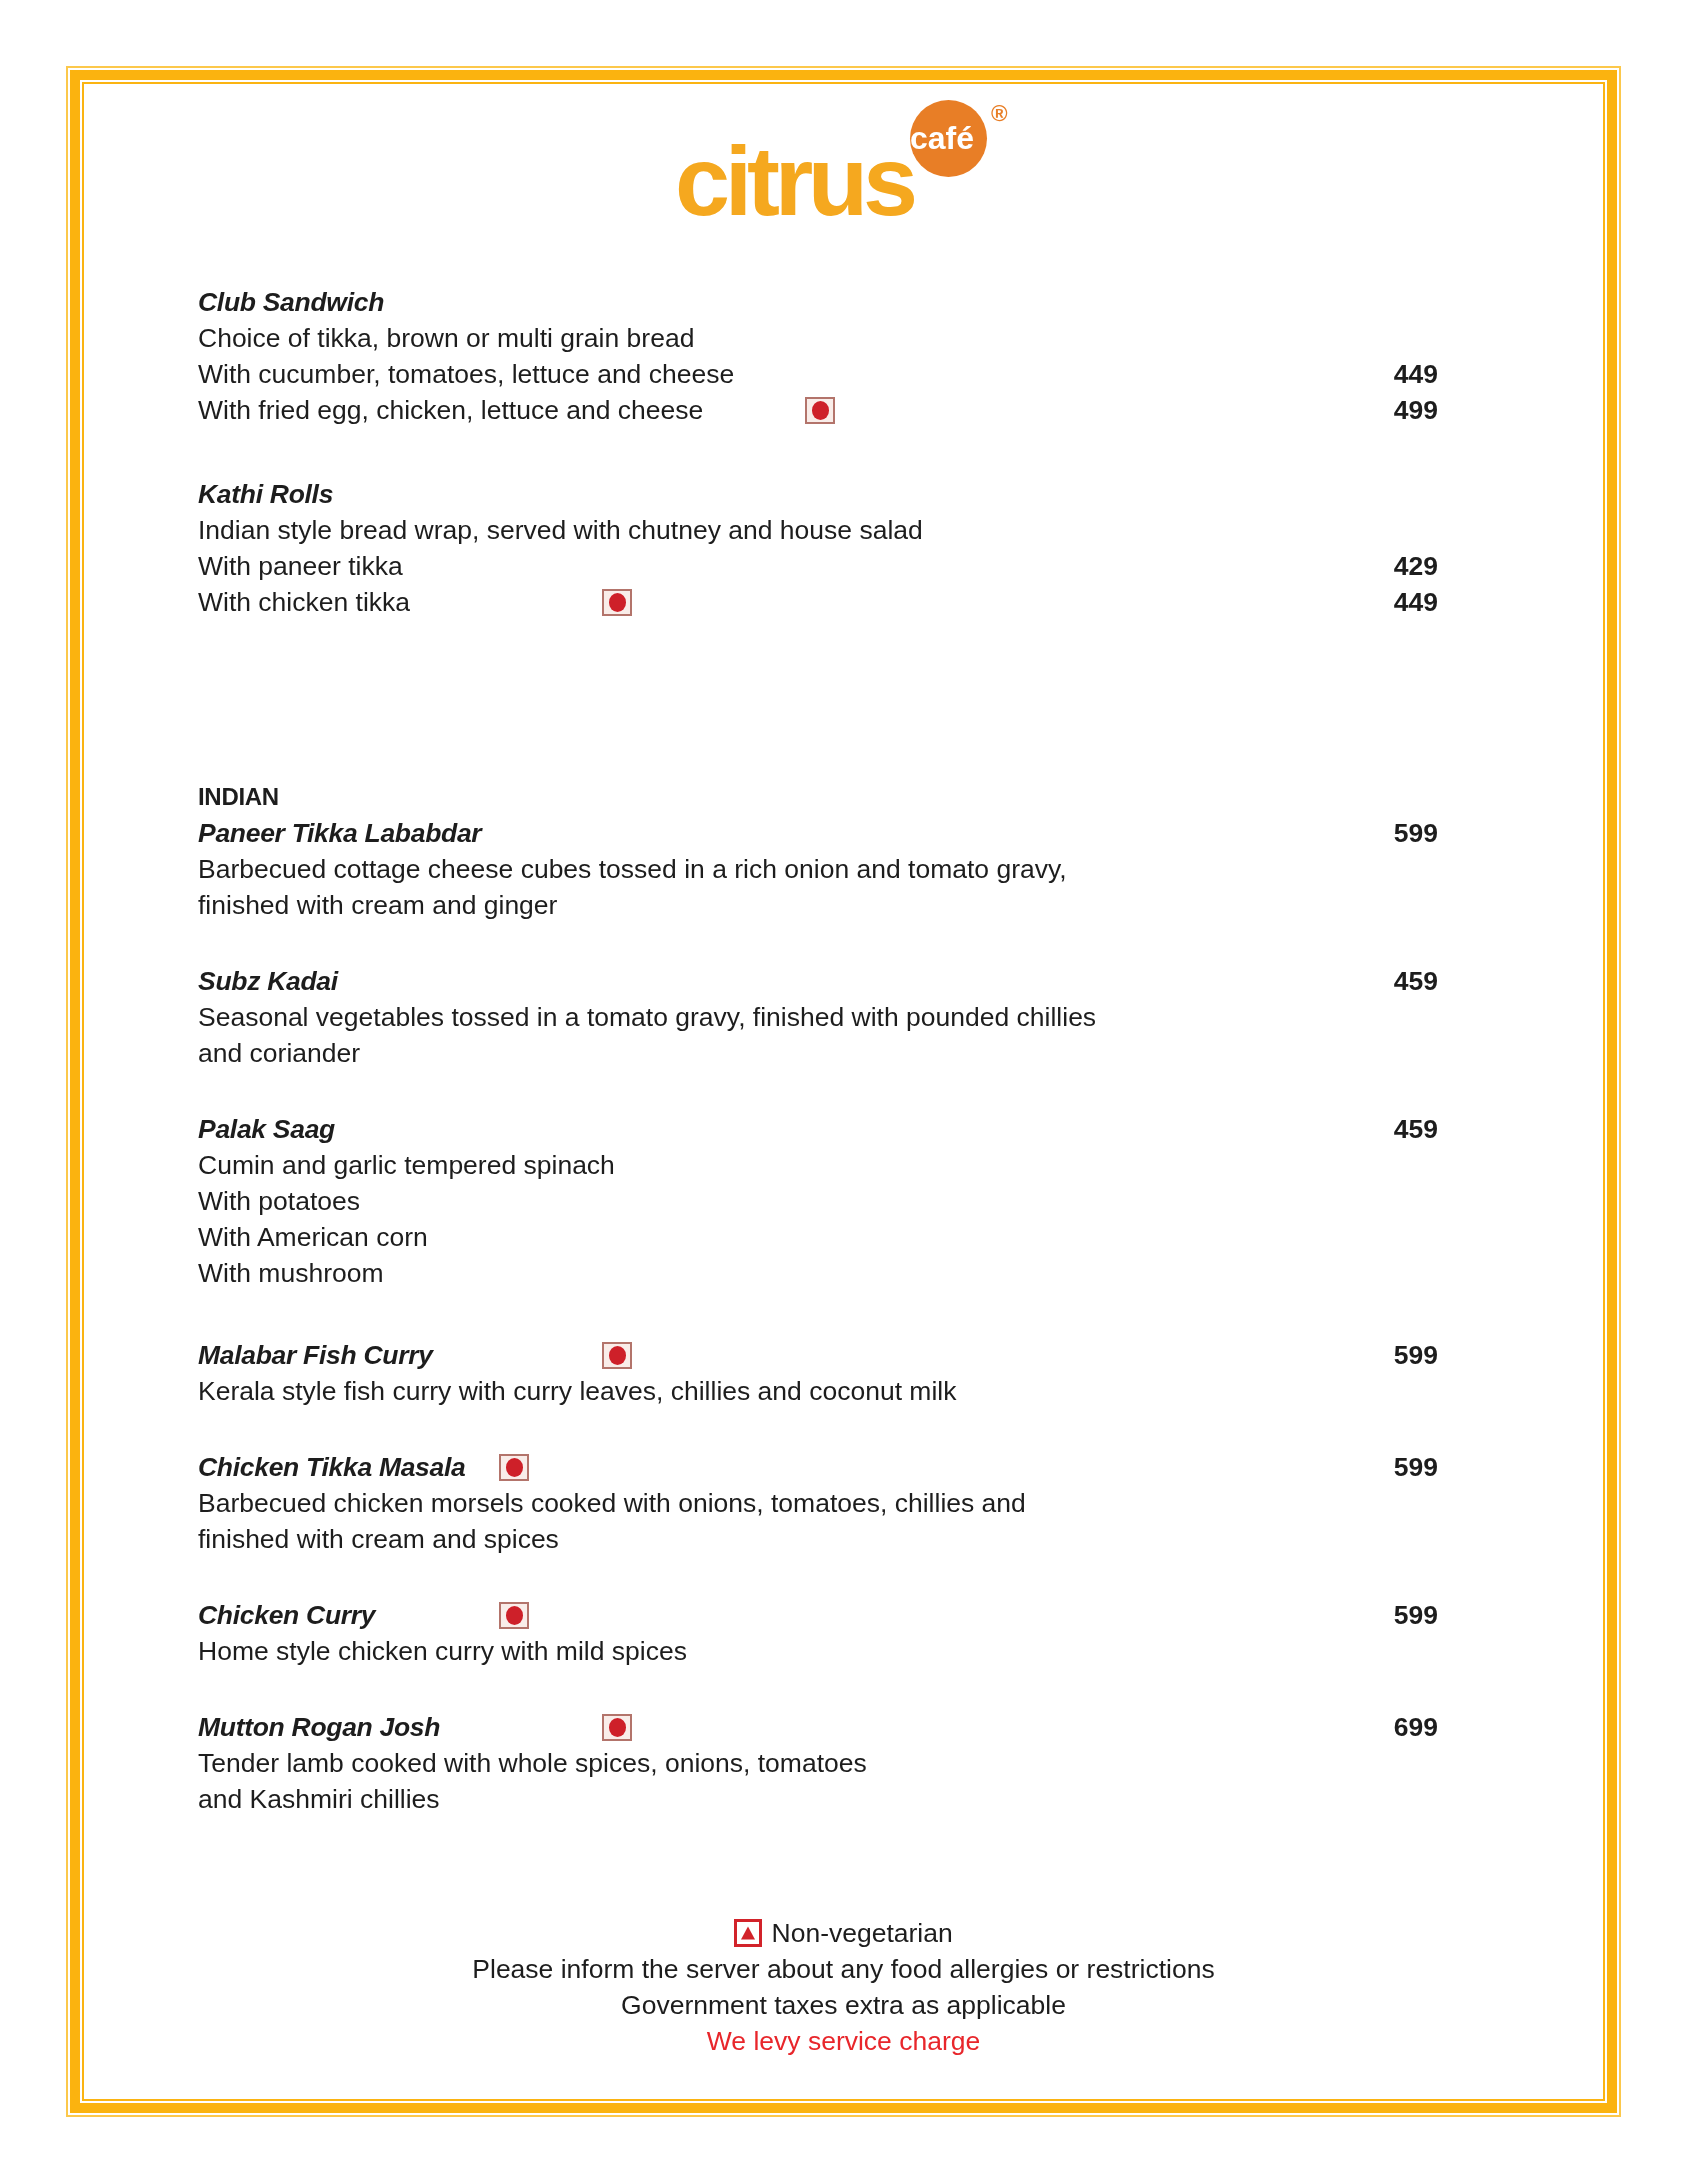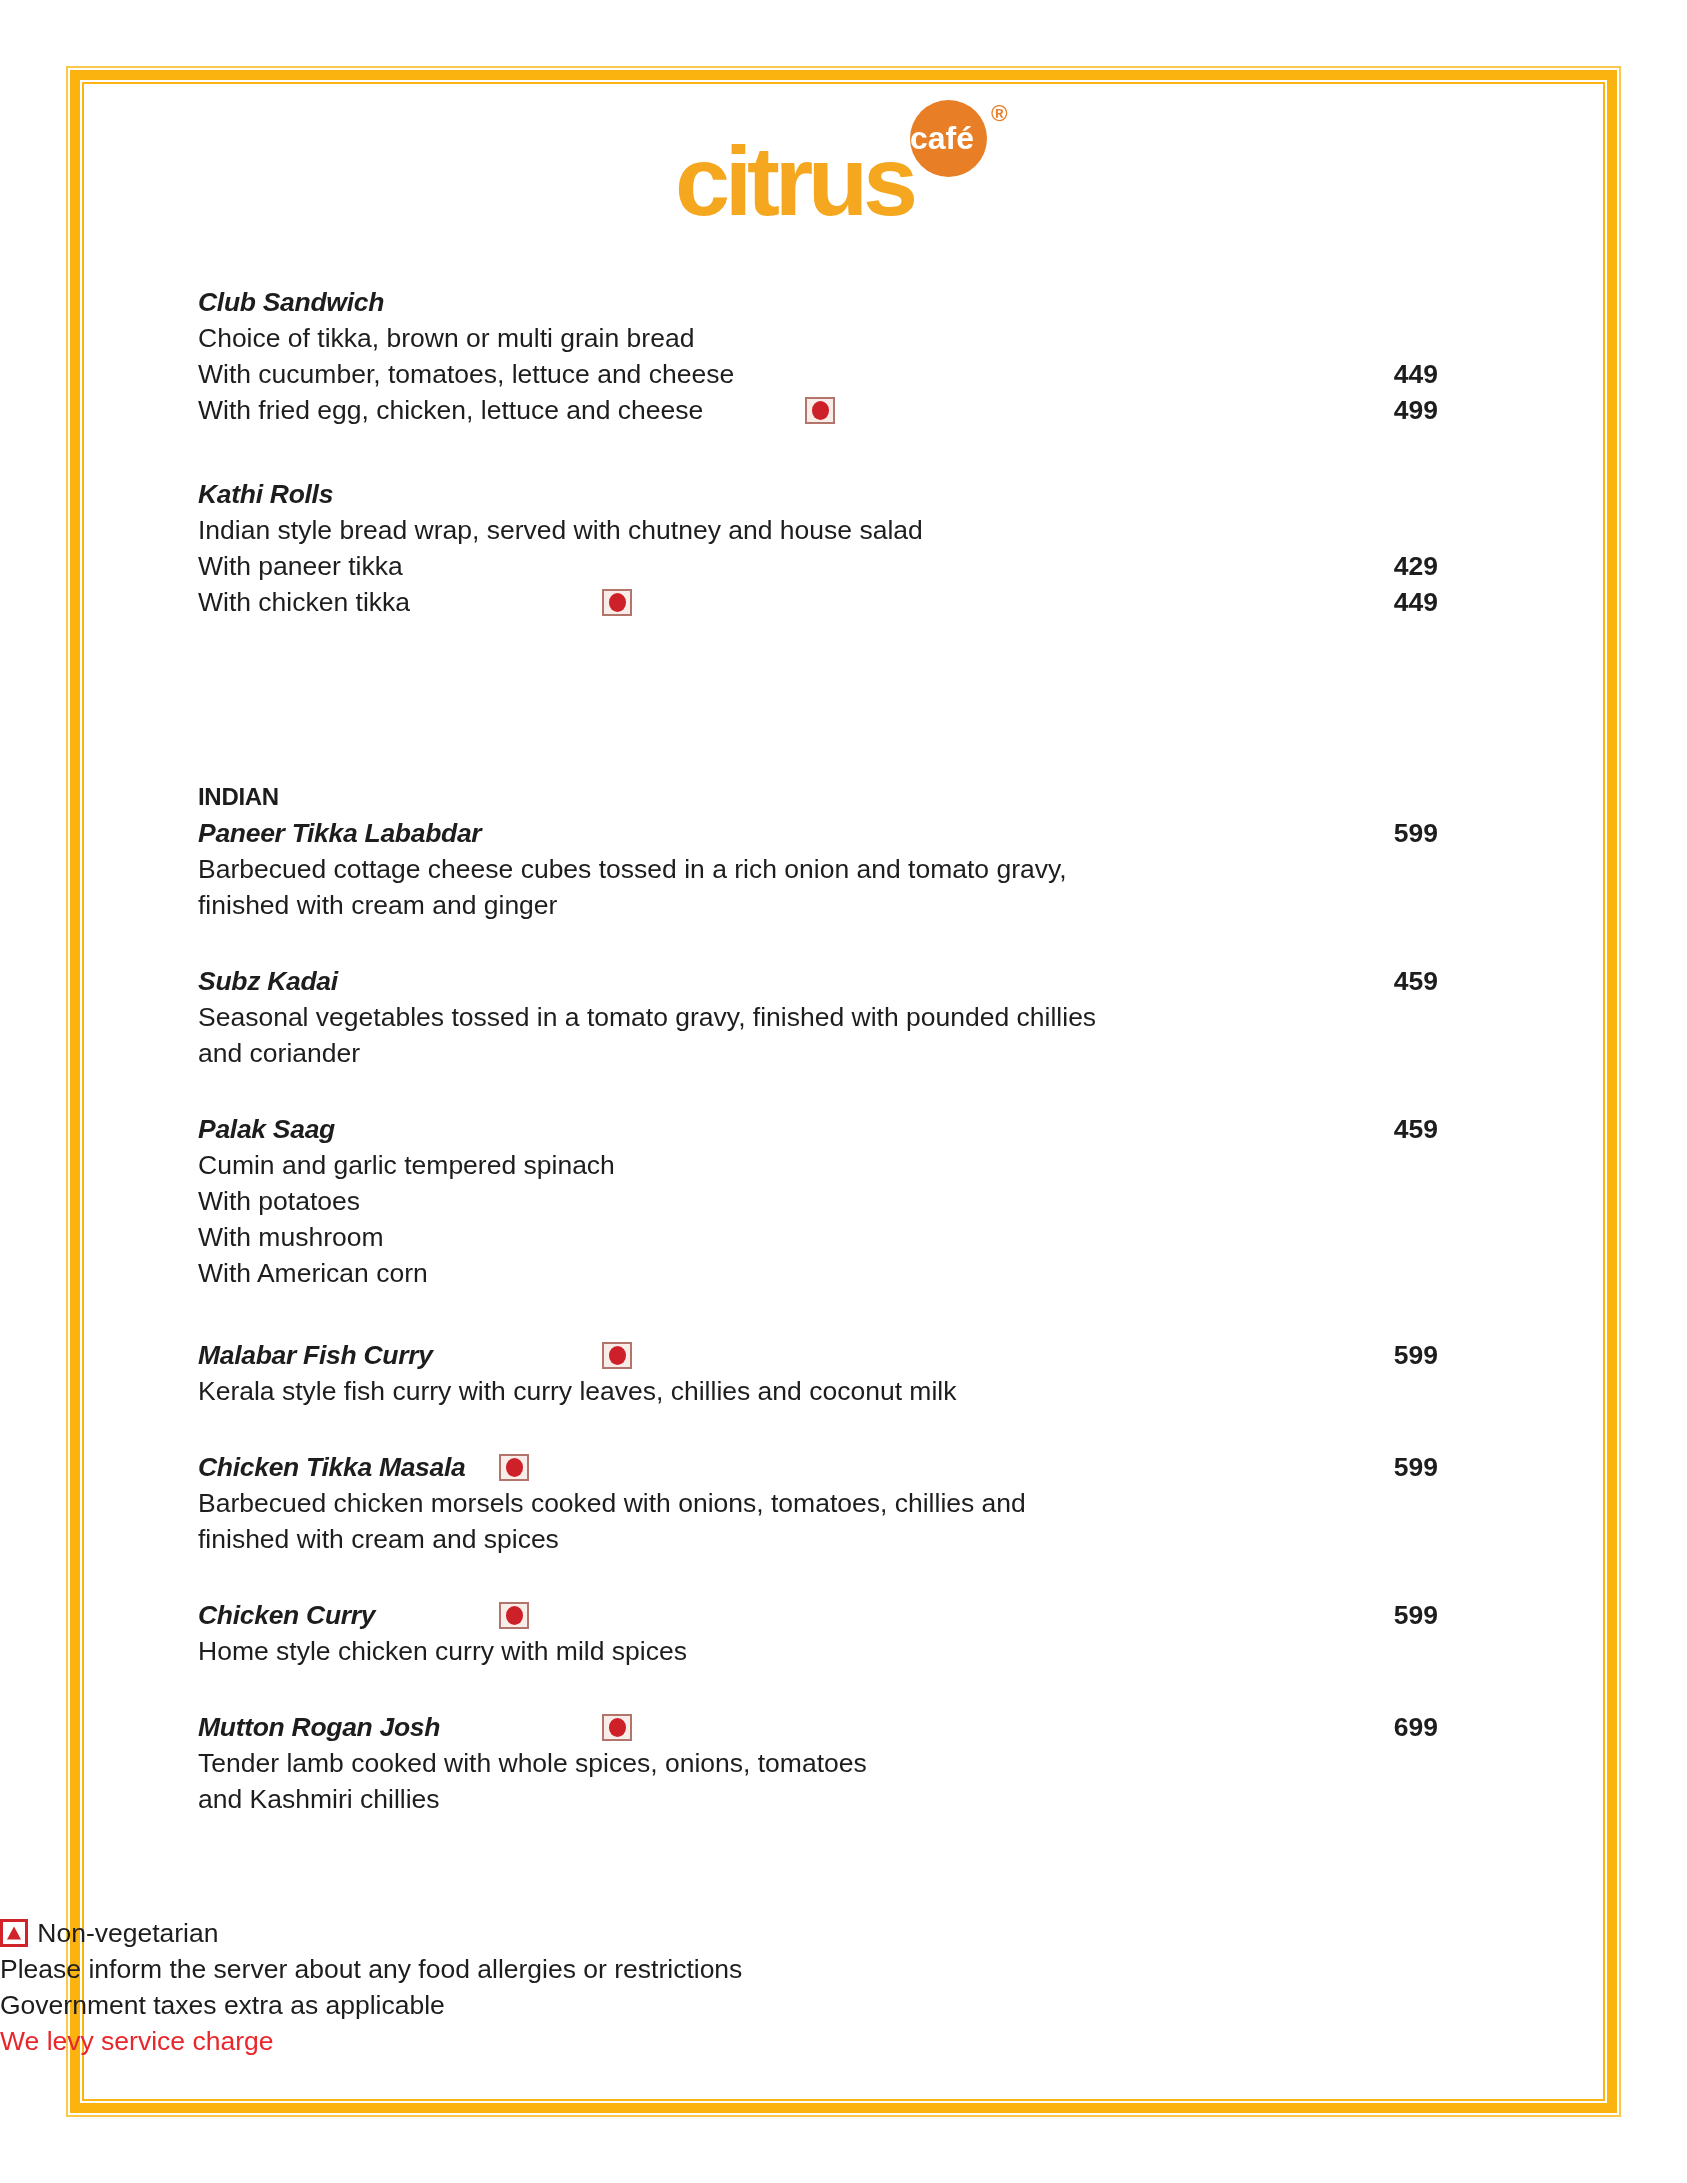--- a/index.html
+++ b/index.html
@@ -31,21 +31,21 @@
   .section-heading{font-weight:bold;font-size:24px;height:36px;letter-spacing:-0.3px;}
   .mt52{}.mt60{margin-top:40px}.mt70{margin-top:46px}
   .mt73{margin-top:48px}.mt240{margin-top:159px}
   
   .nv-icon{position:absolute;top:5.3px;width:30px;height:26.5px;box-sizing:border-box;
            background:#f9ede9;border:2px solid #b3746b;
            display:flex;align-items:center;justify-content:center;}
   .nv-icon::after{content:"";width:17px;height:18.5px;border-radius:50%;background:#ce2029;}
   .at455{left:301px}.at610{left:404px}.at918{left:607px}
   
-  .footer{position:absolute;left:0;top:1915px;width:1687px;
+  .footer{position:absolute;left:0;top:1915px;width:1687px;text-align:center;
           font-size:26.5px;line-height:36px;}
   .legend-row{height:36px;}
   .legend-icon{display:inline-block;width:28px;height:28px;box-sizing:border-box;
                border:3.3px solid #d2232a;background:#ffffff;vertical-align:-5.3px;
                margin-right:9.3px;position:relative;}
   .legend-icon .tri{position:absolute;left:50%;top:50%;transform:translate(-50%,-50%);
                width:0;height:0;border-left:7.3px solid transparent;
                border-right:7.3px solid transparent;border-bottom:13.2px solid #d2232a;}
   .note{height:36px;}
   .note.red{color:#e8262b;font-weight:normal;}
@@ -119,22 +119,22 @@
       <div class="line">and coriander</div>
     </div>
 
     <div class="item mt60">
       <div class="line">
         <span class="name">Palak Saag</span>
         <span class="price">459</span>
       </div>
       <div class="line">Cumin and garlic tempered spinach</div>
       <div class="line">With potatoes</div>
+      <div class="line">With American corn</div>
       <div class="line">With mushroom</div>
-      <div class="line">With American corn</div>
     </div>
 
     <div class="item mt70">
       <div class="line">
         <span class="name">Malabar Fish Curry</span>
         <span class="nv-icon at610"></span>
         <span class="price">599</span>
       </div>
       <div class="line">Kerala style fish curry with curry leaves, chillies and coconut milk</div>
     </div>

